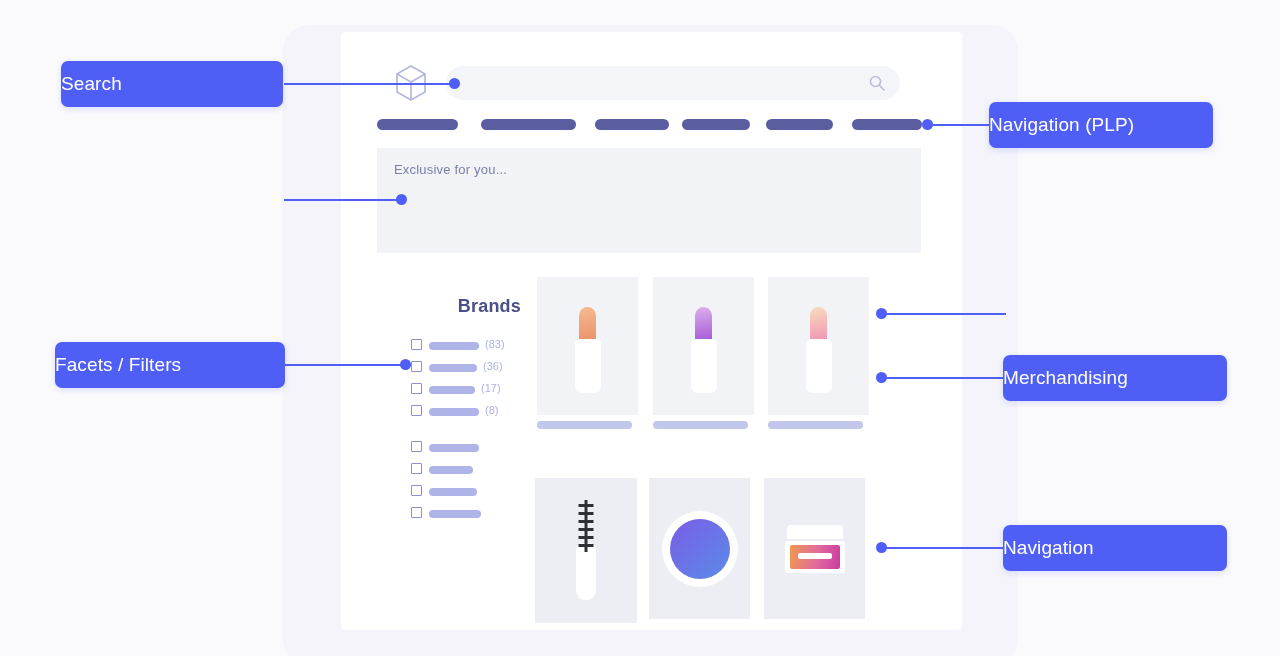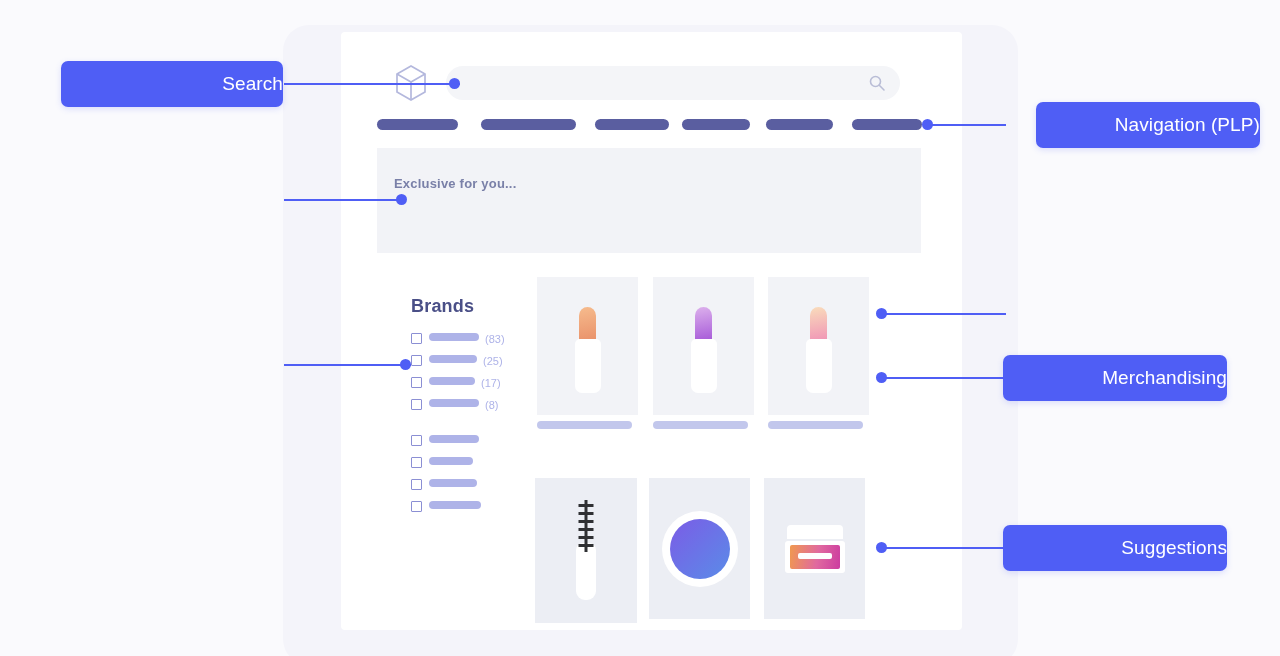--- a/index.html
+++ b/index.html
@@ -87,44 +87,45 @@
     position: absolute;
     left: 377px;
     top: 148px;
     width: 544px;
     height: 105px;
     background: #f2f3f7;
   }
   .cta-label {
     position: absolute;
     left: 17px;
-    top: 28px;
+    top: 14px;
     font-size: 13px;
-    font-weight: bold;
+    font-weight: normal;
     color: #7a80a8;
     letter-spacing: .2px;
   }
 
   
   .facets {
     position: absolute;
     left: 411px;
     top: 296px;
     width: 110px;
   }
   .facets-title {
     font-size: 18px;
     font-weight: bold;
     color: #4a4f87;
     margin: 0 0 16px 0;
     letter-spacing: .2px;
+    text-align: right;
   }
   .facet-row {
     display: flex;
-    align-items: flex-start;
+    align-items: flex-end;
     height: 17px;
     margin-bottom: 5px;
   }
   .facet-check {
     width: 9px;
     height: 9px;
     border: 1.4px solid #8b8fd4;
     border-radius: 1px;
     background: #ffffff;
     flex: 0 0 auto;
@@ -313,21 +314,21 @@
   }
 
   
   .callout {
     position: absolute;
     background: #4f5ef5;
     color: #ffffff;
     border-radius: 7px;
     display: flex;
     align-items: center;
-    justify-content: flex-end;
+    justify-content: flex-start;
     font-size: 19px;
     letter-spacing: .1px;
     box-shadow: 0 2px 6px rgba(79,94,245,0.18);
     white-space: nowrap;
   }
   .lead-line {
     position: absolute;
     height: 1.6px;
     background: #4f5ef5;
   }
@@ -381,21 +382,21 @@
     <div class="facets-title">Brands</div>
 
     <div class="facet-row">
       <span class="facet-check"></span>
       <span class="facet-bar" style="width:50px;"></span>
       <span class="facet-count">(83)</span>
     </div>
     <div class="facet-row">
       <span class="facet-check"></span>
       <span class="facet-bar" style="width:48px;"></span>
-      <span class="facet-count">(25)</span>
+      <span class="facet-count">(36)</span>
     </div>
     <div class="facet-row">
       <span class="facet-check"></span>
       <span class="facet-bar" style="width:46px;"></span>
       <span class="facet-count">(17)</span>
     </div>
     <div class="facet-row">
       <span class="facet-check"></span>
       <span class="facet-bar" style="width:50px;"></span>
       <span class="facet-count">(8)</span>
@@ -483,35 +484,38 @@
   <div class="lead-dot" style="left:449px;top:78px;"></div>
   <div class="callout" style="left:61px;top:61px;width:222px;height:46px;">
     <span>Search</span>
   </div>
 
   <div class="lead-line" style="left:284px;top:199px;width:122px;"></div>
   <div class="lead-dot" style="left:396px;top:194px;"></div>
 
   <div class="lead-line" style="left:284px;top:364px;width:127px;"></div>
   <div class="lead-dot" style="left:400px;top:359px;"></div>
+  <div class="callout" style="left:55px;top:342px;width:230px;height:46px;">
+    <span>Facets / Filters</span>
+  </div>
 
   <div class="lead-line" style="left:928px;top:124px;width:78px;"></div>
   <div class="lead-dot" style="left:922px;top:119px;"></div>
-  <div class="callout" style="left:1036px;top:102px;width:224px;height:46px;">
+  <div class="callout" style="left:989px;top:102px;width:224px;height:46px;">
     <span>Navigation (PLP)</span>
   </div>
 
   <div class="lead-line" style="left:886px;top:313px;width:120px;"></div>
   <div class="lead-dot" style="left:876px;top:308px;"></div>
 
   <div class="lead-line" style="left:886px;top:377px;width:120px;"></div>
   <div class="lead-dot" style="left:876px;top:372px;"></div>
   <div class="callout" style="left:1003px;top:355px;width:224px;height:46px;">
     <span>Merchandising</span>
   </div>
 
   <div class="lead-line" style="left:886px;top:547px;width:120px;"></div>
   <div class="lead-dot" style="left:876px;top:542px;"></div>
   <div class="callout" style="left:1003px;top:525px;width:224px;height:46px;">
-    <span>Suggestions</span>
+    <span>Navigation</span>
   </div>
 
 </div>
 
 </body></html>

